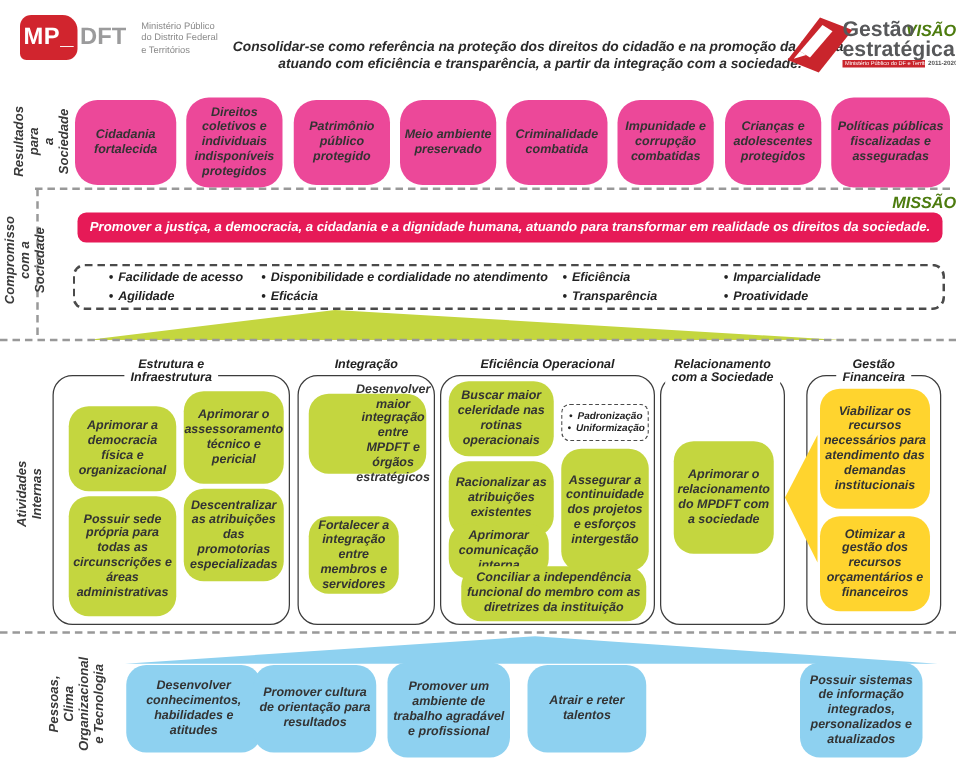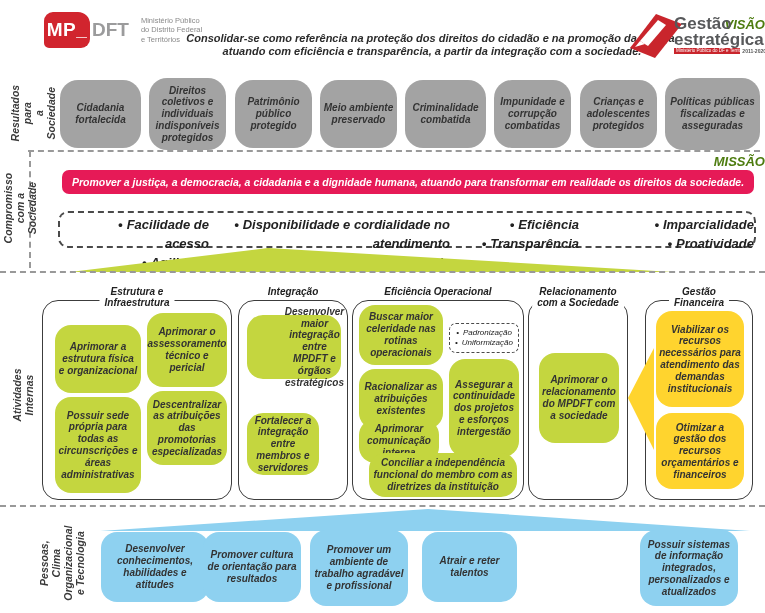--- a/index.html
+++ b/index.html
@@ -8,21 +8,21 @@
     font-family:"Liberation Sans", sans-serif; overflow:hidden;
   }
   .pre { white-space:pre-line; }
 
   
   .box {
     position:absolute; display:flex; align-items:center; justify-content:center;
     text-align:center; font-weight:bold; font-style:italic; color:#333;
     border-radius:16px; font-size:10px; line-height:1.18; padding:3px; box-sizing:border-box;
   }
-  .orange { background:#a3a3a3; border-radius:18px; }
+  .orange { background:#ec4899; border-radius:18px; }
   .green  { background:#C4D63F; }
   .yellow { background:#FFD42E; }
   .blue   { background:#8ED1F0; }
 
   
   .sec-title { position:absolute; color:#4d7c0f; font-weight:bold; font-style:italic; font-size:13px; text-align:right; width:100%; }
 
   .vision-text {
     position:absolute; left:182px; top:32px; width:500px; text-align:center;
     font-weight:bold; font-style:italic; font-size:11px; color:#2b2b2b; line-height:1.2;
@@ -33,21 +33,21 @@
     background:#E61A57; border-radius:7px; color:#fff; font-weight:bold; font-style:italic;
     font-size:10.5px; display:flex; align-items:center; justify-content:center; text-align:center;
   }
 
   .valores-box {
     position:absolute; left:58px; top:211px; width:698px; height:37px;
     border:2px dashed #4a4a4a; border-radius:10px; box-sizing:border-box;
     display:flex; padding:3px 0 0 27px;
   }
   .val-col0 { width:122px; } .val-col1 { width:241px; } .val-col2 { width:129px; } .val-col3 { flex:1; }
-  .val-item { font-size:13px; font-weight:bold; font-style:italic; color:#222; line-height:1.45;text-align:right; }
+  .val-item { font-size:10px; font-weight:bold; font-style:italic; color:#222; line-height:1.45; }
   .blt { margin-right:4px; }
 
   
   .dash-h { position:absolute; border-top:2px dashed #999; }
   .dash-v { position:absolute; border-left:2px dashed #999; }
 
   
   .row-label { position:absolute; display:flex; align-items:center; justify-content:center; }
   .row-label > div {
     transform:rotate(-90deg); white-space:pre-line; font-weight:bold; font-style:italic;
@@ -56,29 +56,29 @@
 
   
   .col { position:absolute; top:300px; height:200px; border:1.5px solid #3C3C3C; border-radius:16px; box-sizing:border-box; }
   .col-title {
     position:absolute; top:-15px; left:50%; transform:translateX(-50%);
     background:#fff; padding:0 5px; font-weight:bold; font-style:italic; font-size:10px;
     text-align:center; white-space:pre-line; line-height:1.1; width:max-content; color:#222;
   }
   .note-box {
     position:absolute; border:1.5px dashed #4a4a4a; border-radius:7px;
-    font-size:8px; font-weight:normal; font-style:italic; color:#222;
+    font-size:8px; font-weight:bold; font-style:italic; color:#222;
     display:flex; flex-direction:column; justify-content:center; padding:2px 4px; box-sizing:border-box;
-    line-height:1.3; text-align:center; background:#fff;
+    line-height:1.3; text-align:right; background:#fff;
   }
 
   .shape { position:absolute; }
 
   
-  .logo-mpdft { position:absolute; left:44px; top:12px; display:flex; align-items:center; }
+  .logo-mpdft { position:absolute; left:16px; top:12px; display:flex; align-items:center; }
   .logo-mp {
     width:46px; height:36px; background:#D1252E; border-radius:9px 12px 9px 5px;
     color:#fff; font-weight:bold; font-size:19px; display:flex; align-items:center; justify-content:center;
     letter-spacing:0.5px;
   }
   .logo-dft { color:#9B9B9C; font-weight:bold; font-size:19px; margin-left:2px; }
   .logo-org { font-size:7.5px; color:#8A8A8A; line-height:1.25; margin-left:12px; }
 
   
   .logo-gestao { position:absolute; left:628px; top:12px; display:flex; align-items:flex-start; }
@@ -169,21 +169,21 @@
   </svg>
   <div class="dash-h" style="left:0; top:271px; width:765px;"></div>
 
   <div class="row-label" style="left:10px; top:330px; width:28px; height:130px;">
     <div>Atividades Internas</div>
   </div>
 
   <div class="col" style="left:42px; width:190px;">
     <div class="col-title">Estrutura e
 Infraestrutura</div>
-    <div class="box green" style="left:12px;  top:24px; width:86px; height:68px;">Aprimorar a estrutura física e organizacional</div>
+    <div class="box green" style="left:12px;  top:24px; width:86px; height:68px;">Aprimorar a democracia física e organizacional</div>
     <div class="box green" style="left:104px; top:12px; width:80px; height:74px;">Aprimorar o assessoramento técnico e pericial</div>
     <div class="box green" style="left:12px;  top:96px; width:86px; height:96px;">Possuir sede própria para todas as circunscrições e áreas administrativas</div>
     <div class="box green" style="left:104px; top:90px; width:80px; height:74px;">Descentralizar as atribuições das promotorias especializadas</div>
   </div>
 
   <div class="col" style="left:238px; width:110px;">
     <div class="col-title">Integração</div>
     <div class="box green" style="left:8px; top:14px;  width:94px; height:64px;padding-left:44px;">Desenvolver maior integração entre MPDFT e órgãos estratégicos</div>
     <div class="box green" style="left:8px; top:112px; width:72px; height:62px;">Fortalecer a integração entre membros e servidores</div>
   </div>

